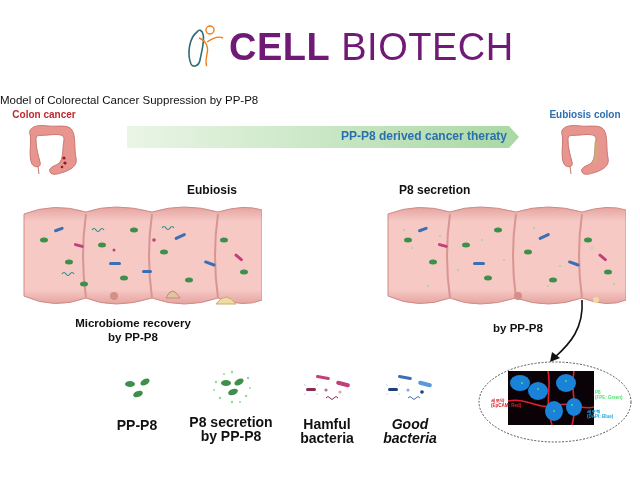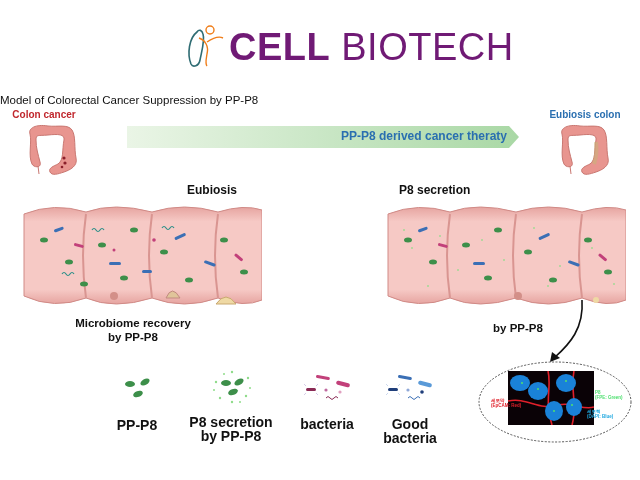--- a/index.html
+++ b/index.html
@@ -243,18 +243,19 @@
 </svg>
 
 <div class="abs legend-label" style="left:82px;top:418px;">
   <div>PP-P8</div>
 </div>
 <div class="abs legend-label" style="left:176px;top:415px;">
   <div>P8 secretion</div>
   <div>by PP-P8</div>
 </div>
 <div class="abs legend-label" style="left:272px;top:417px;">
+  <div>Hamful</div>
   <div>bacteria</div>
 </div>
-<div class="abs legend-label" style="left:355px;top:417px;">
+<div class="abs legend-label" style="left:355px;top:417px;font-style:italic;">
   <div>Good</div>
   <div>bacteria</div>
 </div>
 
 </body></html>

